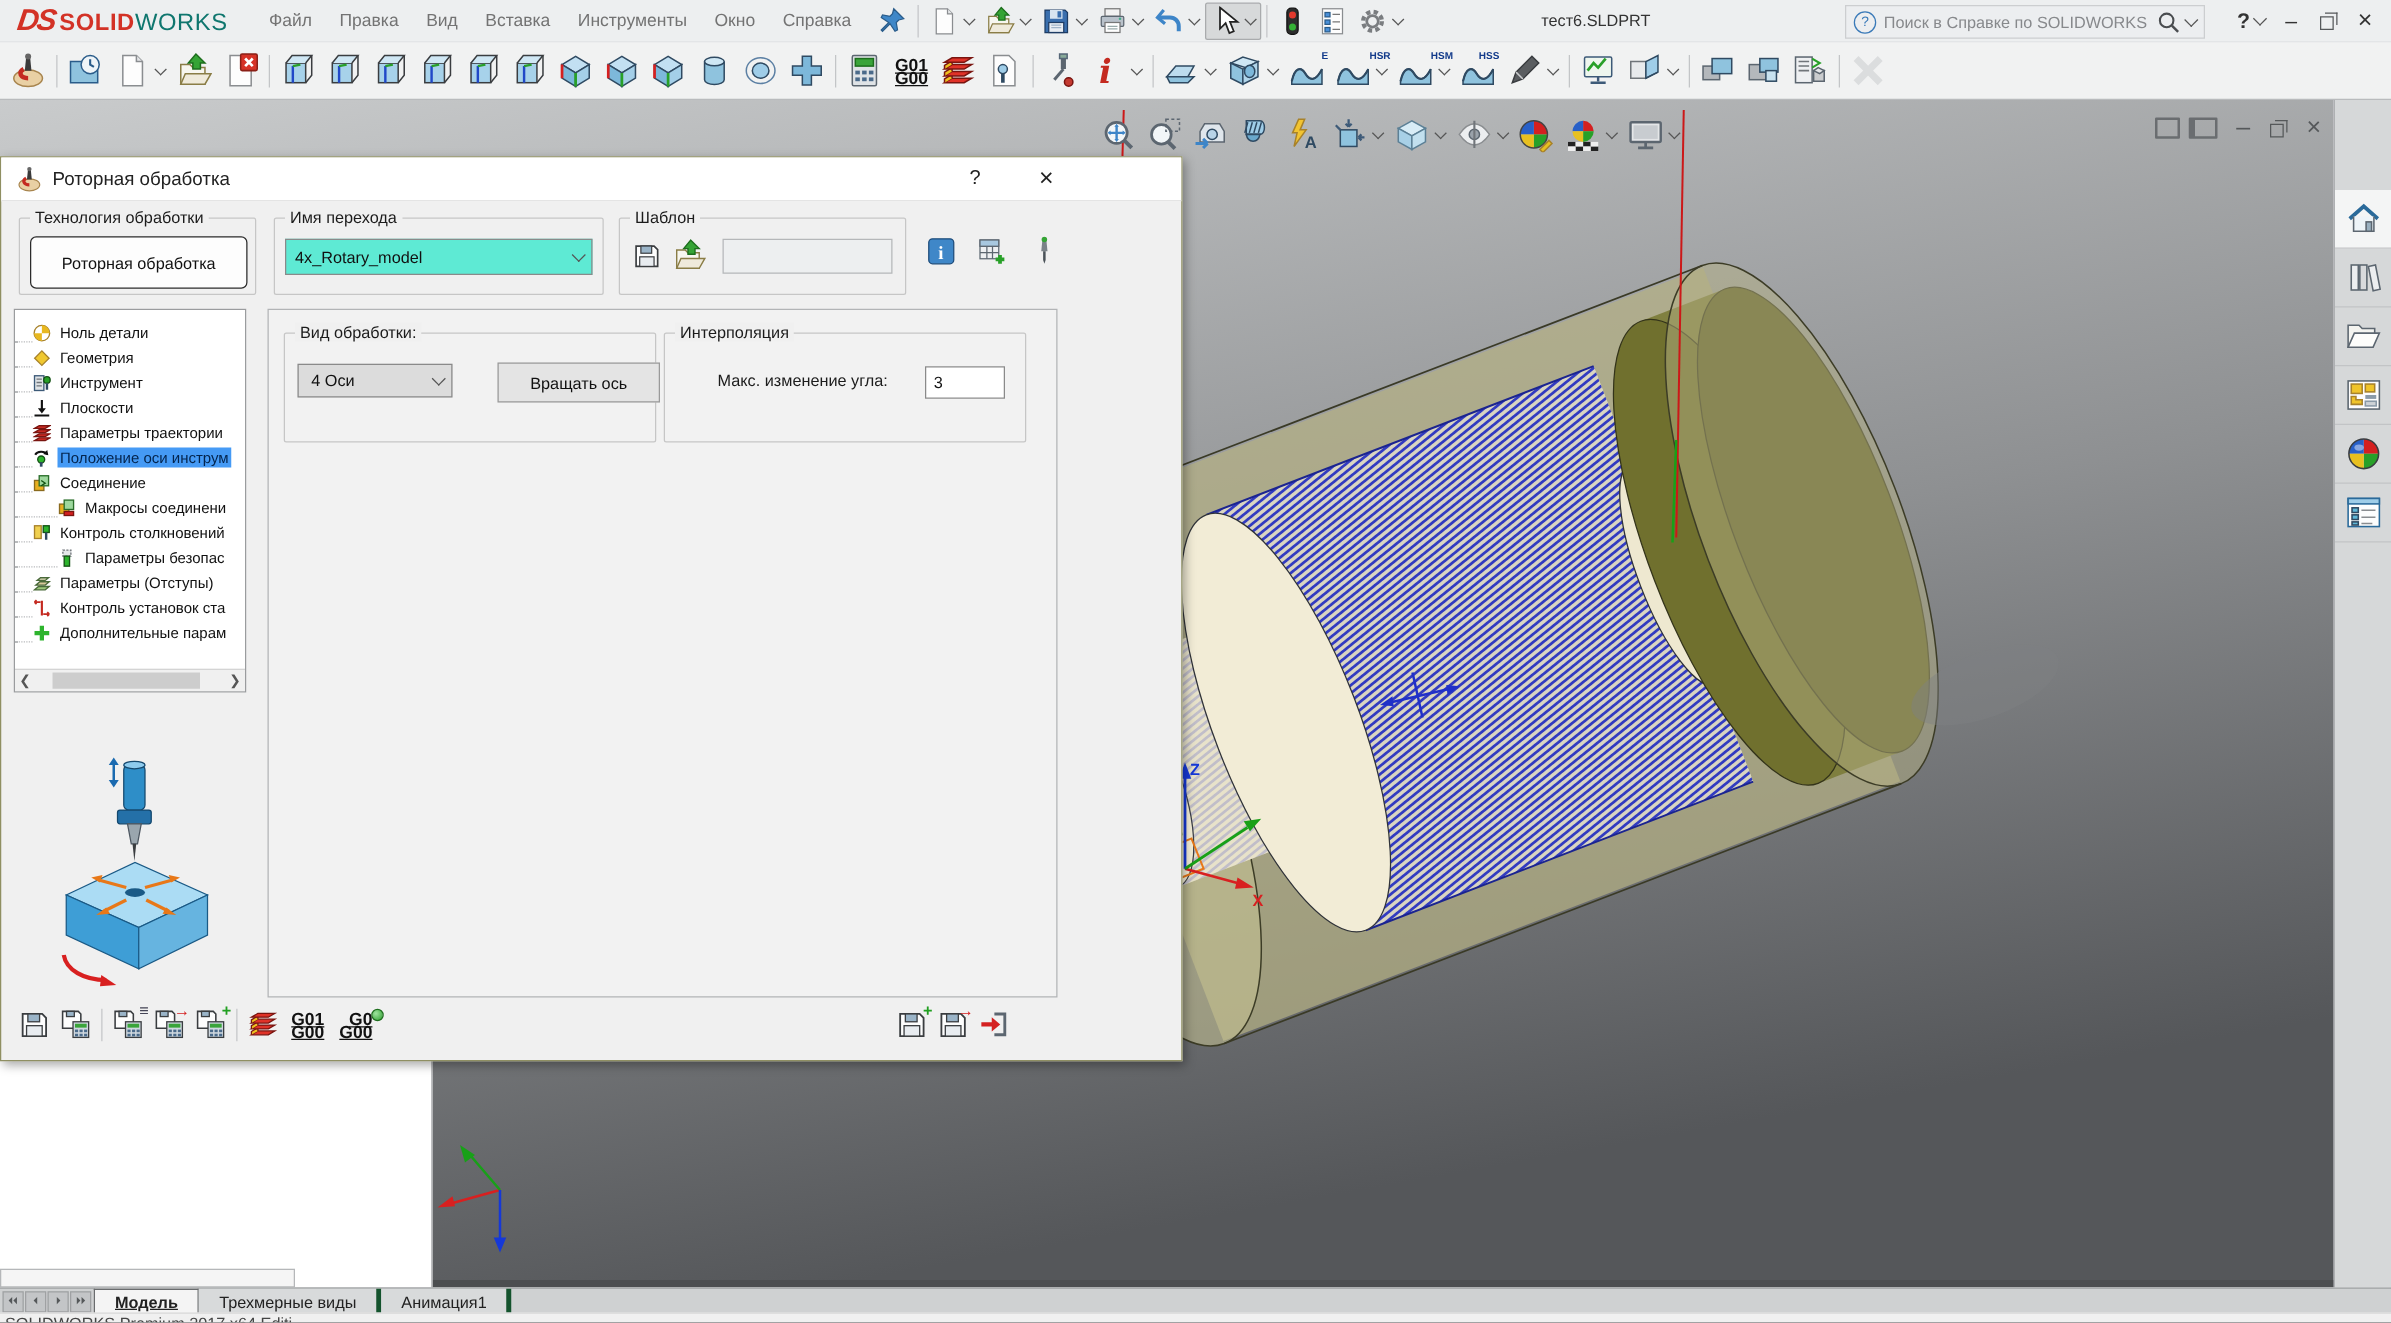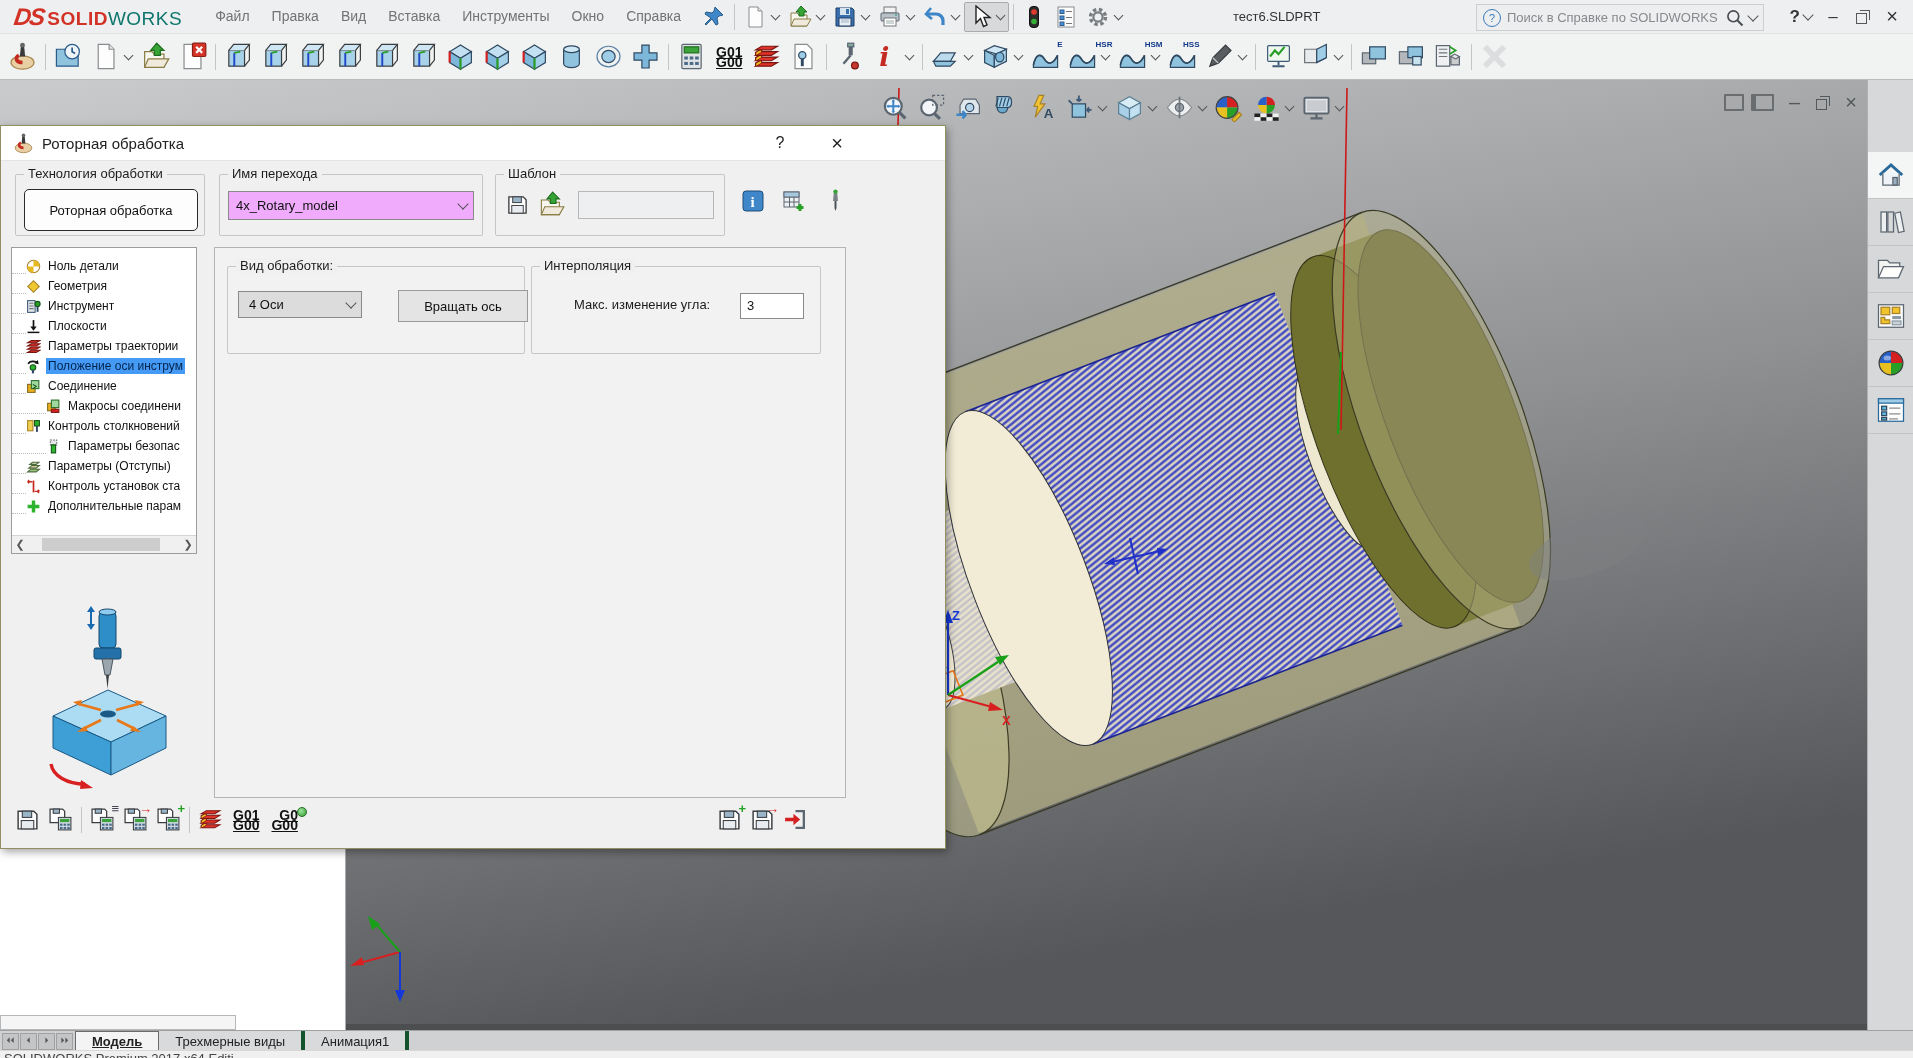--- a/index.html
+++ b/index.html
@@ -76,21 +76,21 @@
              border-bottom:1px solid #e4e4e4;display:flex;align-items:center;}
   .dlg-title svg{width:21px;height:21px;margin:0 8px 0 12px;}
   .dlg-title .txt{font-size:15px;color:#222;}
   .dlg-help{position:absolute;left:762px;top:0;width:34px;text-align:center;line-height:34px;font-size:16px;color:#222;}
   .dlg-close{position:absolute;left:816px;top:0;width:40px;text-align:center;line-height:34px;font-size:20px;color:#222;}
   .grp{position:absolute;border:1px solid #c6c6c6;border-radius:2px;}
   .grp .glabel{position:absolute;top:-9px;left:8px;background:#f0f0f0;padding:0 4px;font-size:13px;color:#1c1c1c;white-space:nowrap;}
   .btn-main{position:absolute;left:8px;top:14px;width:172px;height:40px;background:#fdfdfd;
             border:1px solid #2b2b2b;border-radius:5px;font-size:13px;color:#111;
             display:flex;align-items:center;justify-content:center;}
-  .combo{position:absolute;background:#f0abfc;border:1px solid #8a8a8a;display:flex;align-items:center;
+  .combo{position:absolute;background:#5eead4;border:1px solid #8a8a8a;display:flex;align-items:center;
          font-size:13px;color:#111;padding-left:7px;box-sizing:border-box;}
   .combo .chev{margin-left:auto;}
   .combo.gray{background:#dcdcdc;}
   .tfield{position:absolute;background:#edeff0;border:1px solid #b5b7b9;box-sizing:border-box;}
   .ifield{position:absolute;background:#fff;border:1px solid #8a8a8a;box-sizing:border-box;
           font-size:13px;color:#111;padding:4px 0 0 6px;}
   .hdr-icons{position:absolute;left:736px;top:60px;display:flex;align-items:center;gap:9px;}
   .hdr-icons svg{width:20px;height:20px;}
   
   .tree{position:absolute;left:10px;top:121px;width:186px;height:307px;background:#fff;

